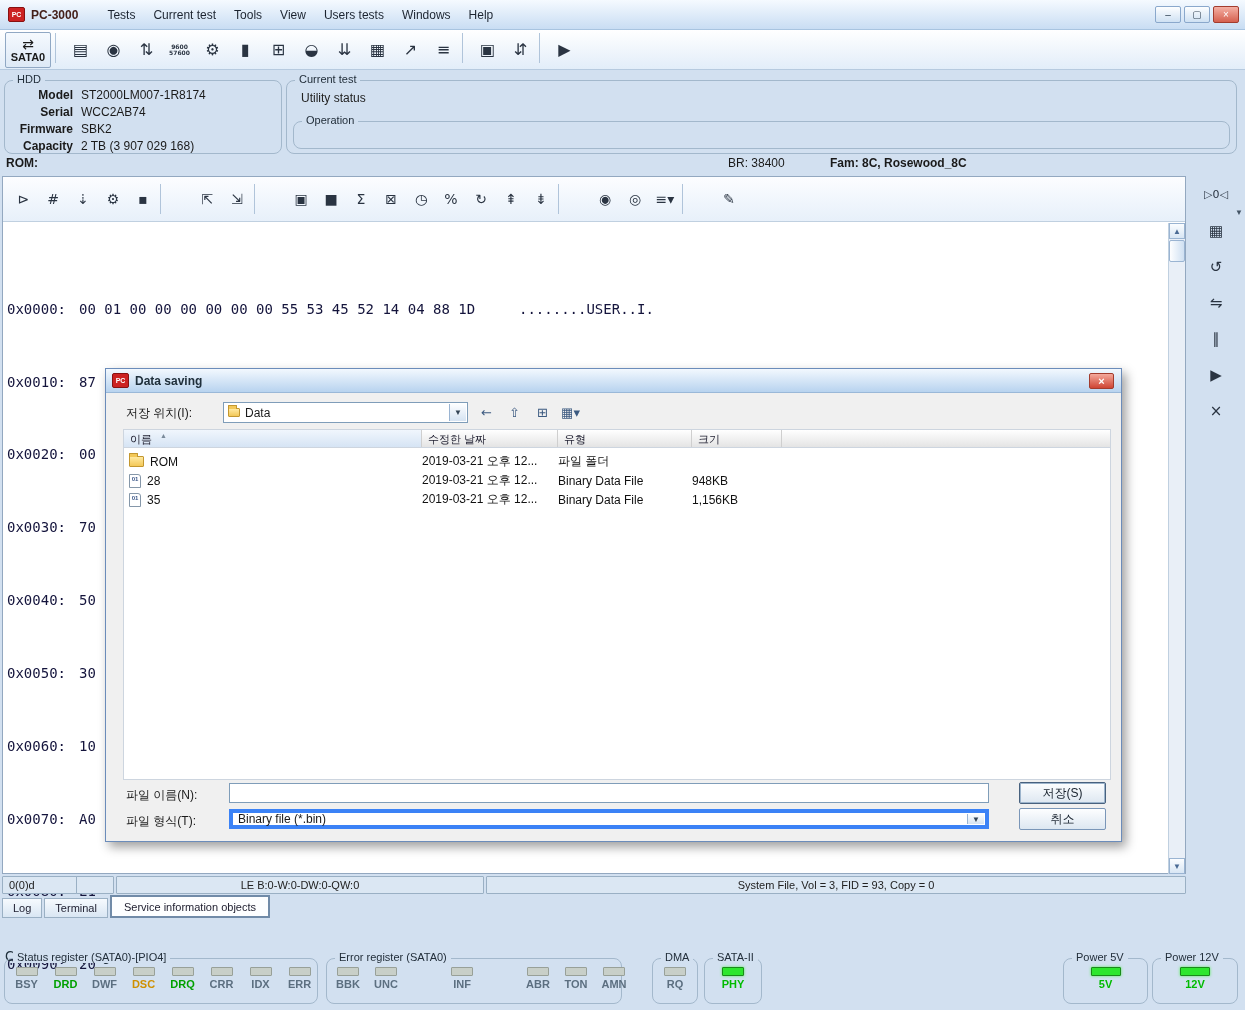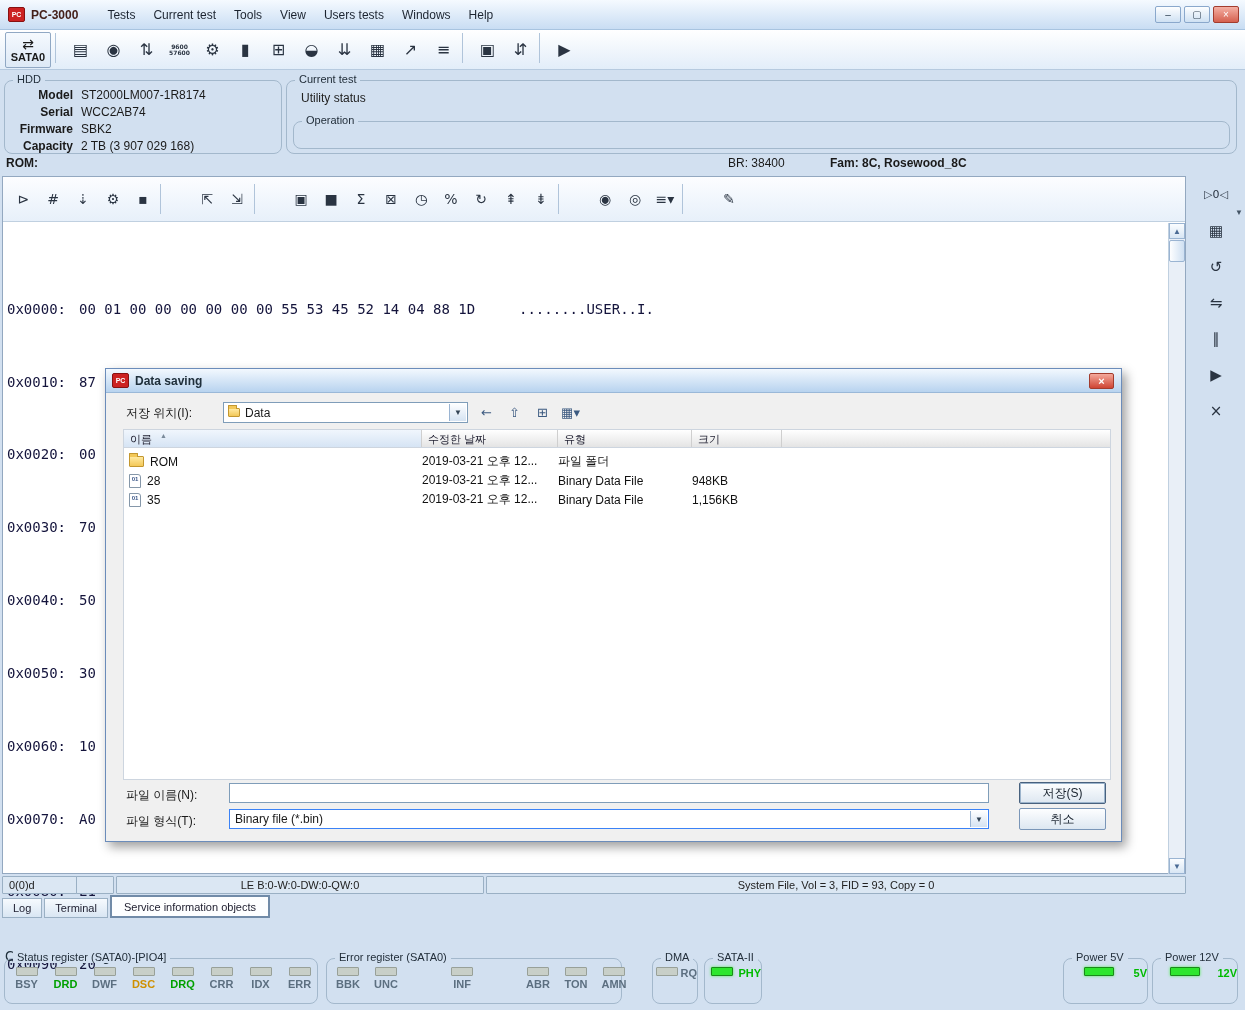--- a/index.html
+++ b/index.html
@@ -83,21 +83,21 @@
 #fs-p5{left:1063px;top:958px;width:85px;height:46px}
 #fs-p12{left:1152px;top:958px;width:86px;height:46px}
 .ledrow{display:flex;padding:8px 2px 0 2px}
 .ledcell{width:39px;text-align:center;flex:0 0 auto}
 #fs-error .ledcell{width:38px}
 .ledcell.gap{margin-left:38px}
 .led{width:22px;height:9px;margin:0 auto 2px;background:#c8cfc8;border:1px solid #98a098;border-radius:1px}
 .led.on{background:#2ee62e;border-color:#1a8a1a;box-shadow:0 0 3px #55ee55}
 .ledlab{font-size:11px;font-weight:bold}
 .c-gray{color:#5c6f80}.c-green{color:#00a000}.c-amber{color:#cf9000}.c-bgreen{color:#00bb00}
-.onecell{display:flex;flex-direction:row;padding-top:8px}
+.onecell{display:flex;flex-direction:column;align-items:center;padding-top:8px}
 
 
 #dialog{position:absolute;left:105px;top:368px;width:1017px;height:474px;background:#f0f0f0;border:1px solid #6b8cba;box-shadow:4px 5px 10px rgba(0,0,0,.38);z-index:10}
 #dlg-title{height:24px;background:linear-gradient(#f2f8fe,#b8d3ef);border-bottom:1px solid #9ab8d8;display:flex;align-items:center;padding:0 6px;font-weight:bold;color:#20303c;position:relative}
 #dlg-title .applogo{margin:0 6px 0 0}
 #dlg-close{position:absolute;right:7px;top:4px;width:25px;height:16px;border:1px solid #a23c2e;border-radius:2px;background:linear-gradient(#f4a99c,#cf4534);color:#fff;font-size:11px;line-height:1;display:flex;align-items:center;justify-content:center}
 #dlg-locrow{position:absolute;left:0;top:32px;width:100%;height:24px}
 #dlg-loc-label{position:absolute;left:20px;top:4px}
 #dlg-loc-combo{position:absolute;left:117px;top:1px;width:245px;height:21px;background:#fff;border:1px solid #7f9db9;display:flex;align-items:center;gap:5px;padding-left:4px}
 .combo-arrow{position:absolute;right:1px;top:1px;bottom:1px;width:17px;background:linear-gradient(#fdfeff,#d5e3f2);border-left:1px solid #9ab4d2;font-size:8px;color:#345;display:flex;align-items:center;justify-content:center}
@@ -114,21 +114,21 @@
 .fc-name{width:298px;display:flex;align-items:center;gap:6px;padding-left:5px}
 .fc-date{width:136px}.fc-type{width:134px}
 .fc-size{width:90px;padding-right:14px}
 .ficon{width:15px;height:11px;position:relative;flex:0 0 auto}
 .ficon.folder{background:linear-gradient(#ffe9a0,#f3c858);border:1px solid #c3972f;border-radius:1px}
 .ficon.folder::before{content:"";position:absolute;left:-1px;top:-4px;width:7px;height:3px;background:#f3c858;border:1px solid #c3972f;border-bottom:none;border-radius:1px 1px 0 0}
 .ficon.bin{width:12px;height:14px;background:#fff;border:1px solid #8597a9;font-size:6px;color:#3a5688;text-align:center;line-height:8px;font-weight:bold;border-radius:0 3px 0 0}
 #dlg-fname-label{position:absolute;left:20px;top:418px}
 #dlg-fname-input{position:absolute;left:123px;top:414px;width:760px;height:20px;border:1px solid #7f9db9;background:#fff;font-size:12px;padding:0 4px;font-family:inherit}
 #dlg-ftype-label{position:absolute;left:20px;top:444px}
-#dlg-ftype-combo{position:absolute;left:123px;top:440px;width:760px;height:20px;border:1px solid #3b82f6;background:#fff;display:flex;align-items:center;padding-left:5px}
+#dlg-ftype-combo{position:absolute;left:123px;top:440px;width:760px;height:20px;border:4px solid #3b82f6;background:#fff;display:flex;align-items:center;padding-left:5px}
 .dbtn{position:absolute;left:913px;width:87px;height:22px;border:1px solid #7a96b8;border-radius:2px;background:linear-gradient(#fdfeff,#dde7f1);font-size:12px;display:flex;align-items:center;justify-content:center;color:#16202c}
 #dlg-save{top:413px;border-color:#48617e;box-shadow:0 0 0 1px #9cb4cc inset}
 #dlg-cancel{top:439px}
 </style>
 </head>
 <body>
 
 <div id="titlebar">
   <span class="applogo">PC</span>
   <span class="apptitle">PC-3000</span>

